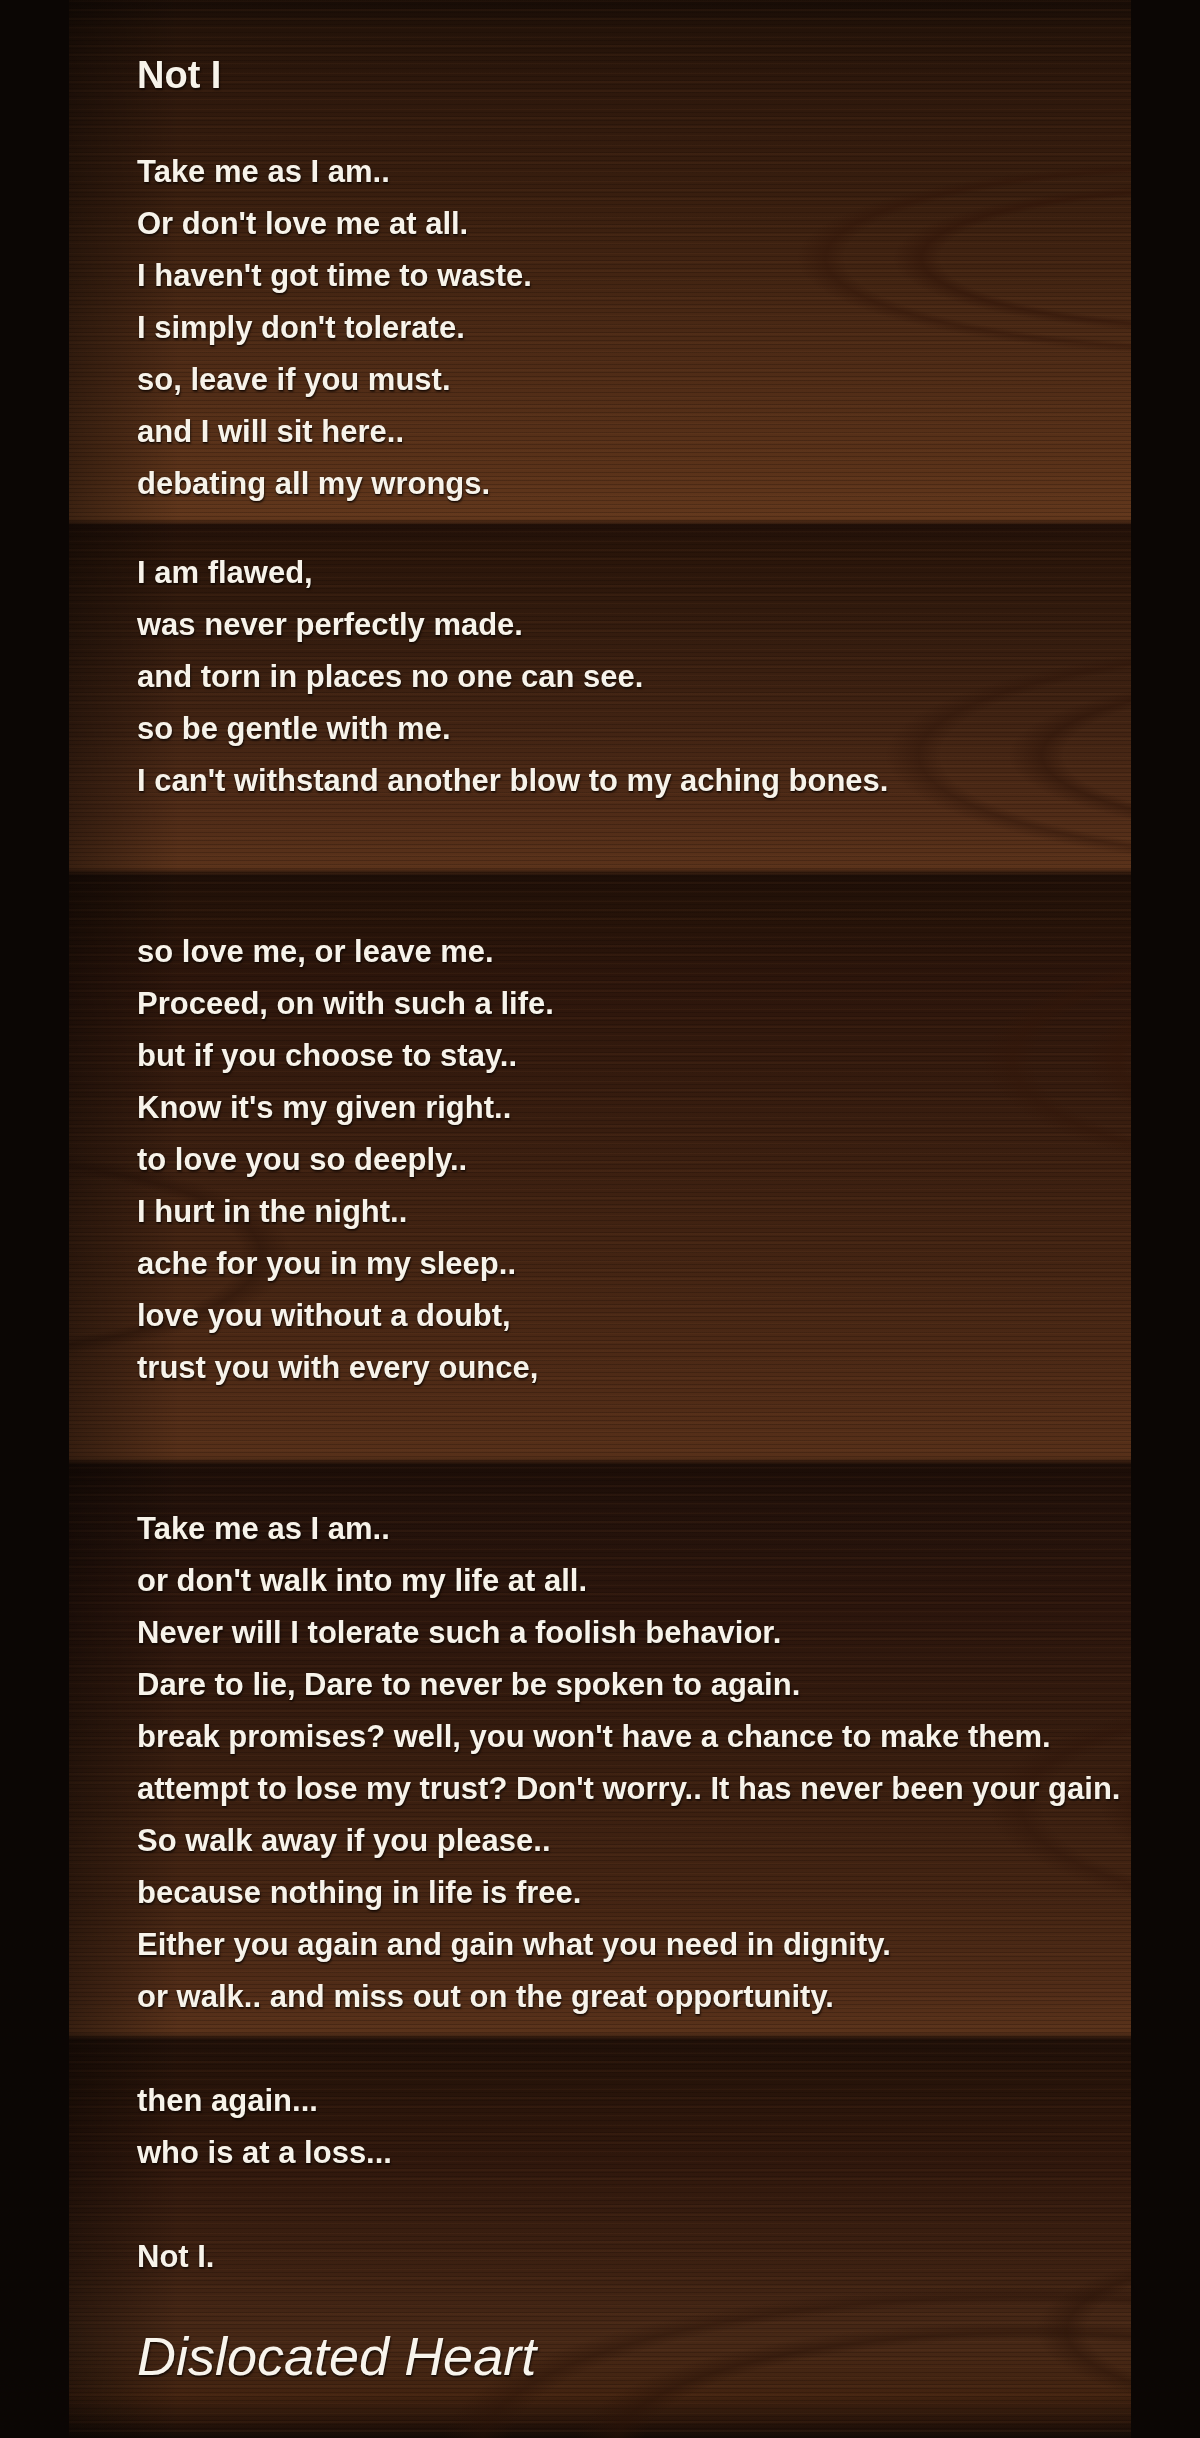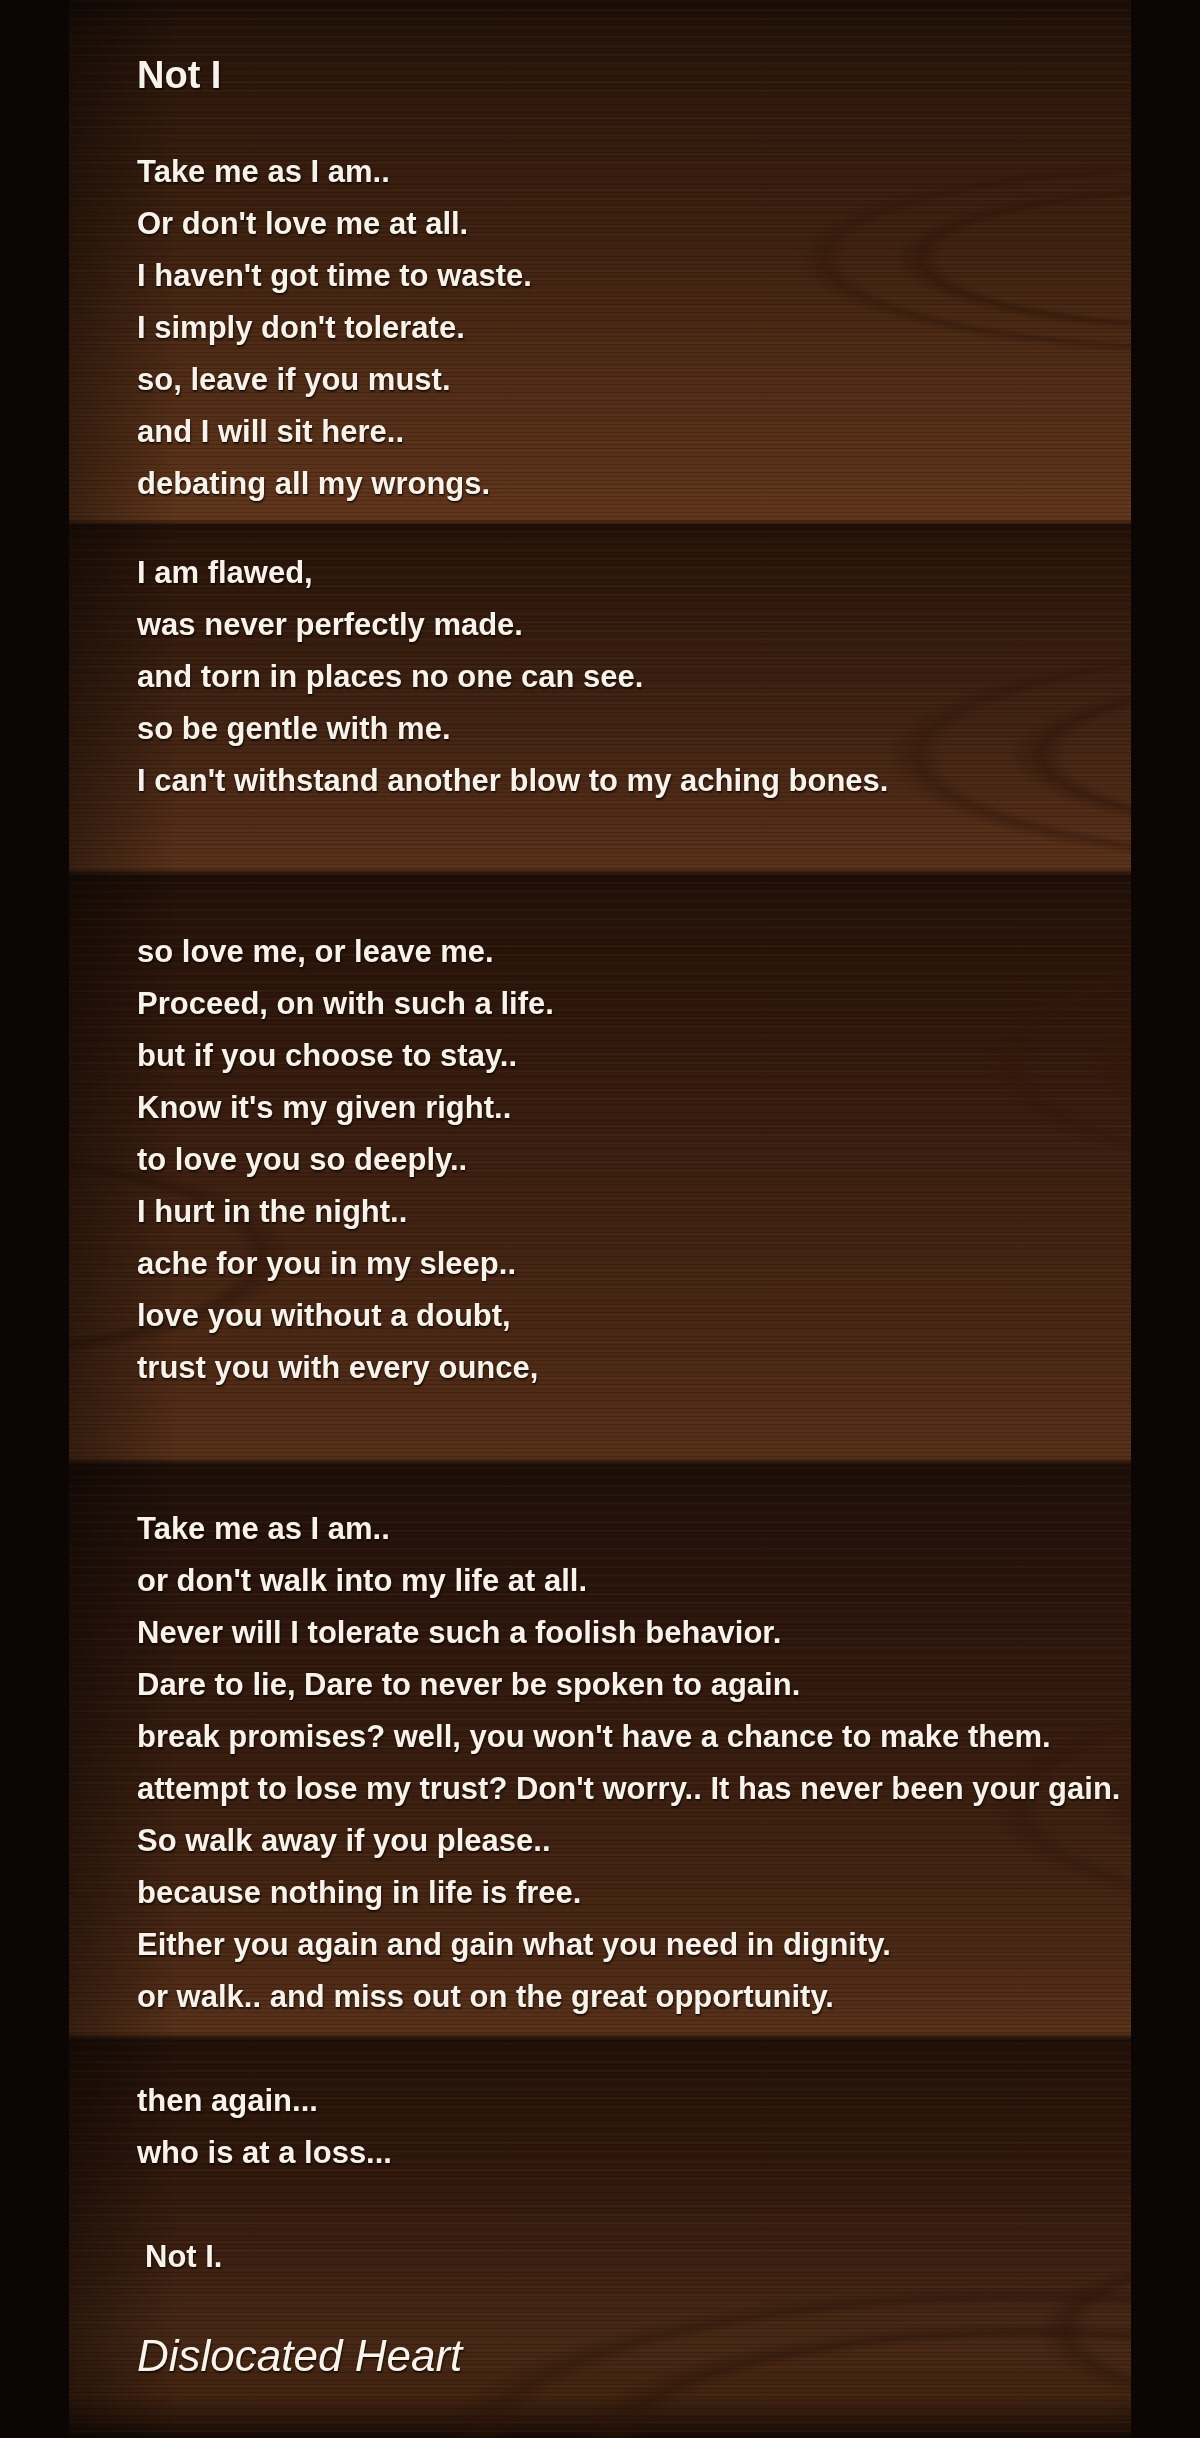--- a/index.html
+++ b/index.html
@@ -67,26 +67,26 @@
     font-weight: bold;
     color: #f7f3ea;
     white-space: nowrap;
     text-shadow: 0 1px 1px rgba(25,11,4,0.85), 1px 2px 2px rgba(0,0,0,0.5);
   }
   .stanza-1 { top: 146px; }
   .stanza-2 { top: 547px; }
   .stanza-3 { top: 926px; }
   .stanza-4 { top: 1503px; }
   .stanza-5 { top: 2075px; }
-  .stanza-6 { top: 2231px; margin-left: 8px; }
+  .stanza-6 { top: 2231px; }
   .poem-author {
     position: absolute;
     left: 68px;
     top: 2330px;
-    font-size: 44px;
+    font-size: 54px;
     font-style: italic;
     font-weight: normal;
     line-height: 52px;
     color: #f8f4ec;
     white-space: nowrap;
     text-shadow: 0 1px 1px rgba(25,11,4,0.85), 1px 2px 2px rgba(0,0,0,0.5);
   }
 </style>
 </head>
 <body>

